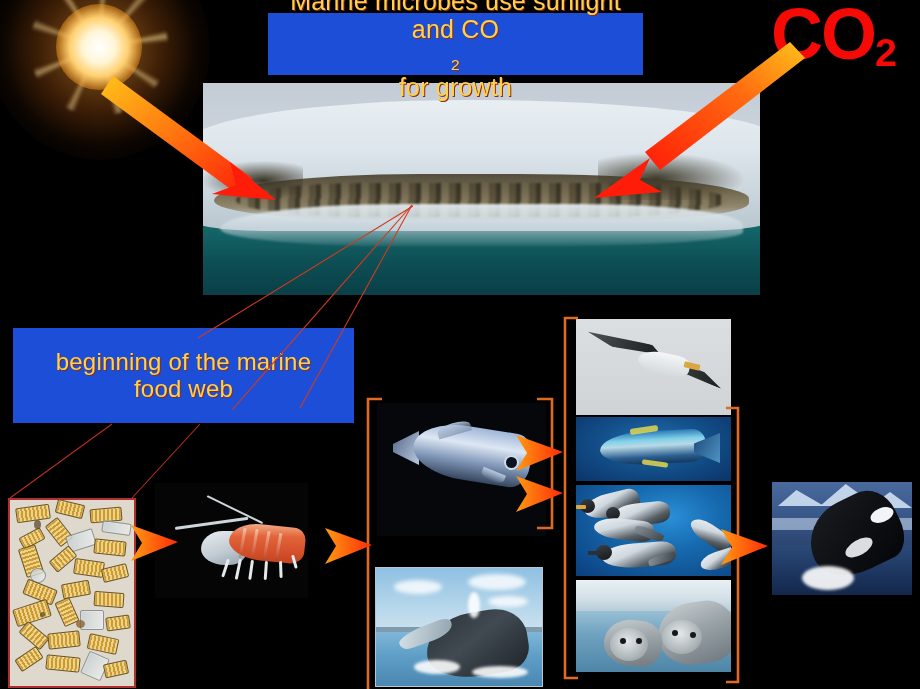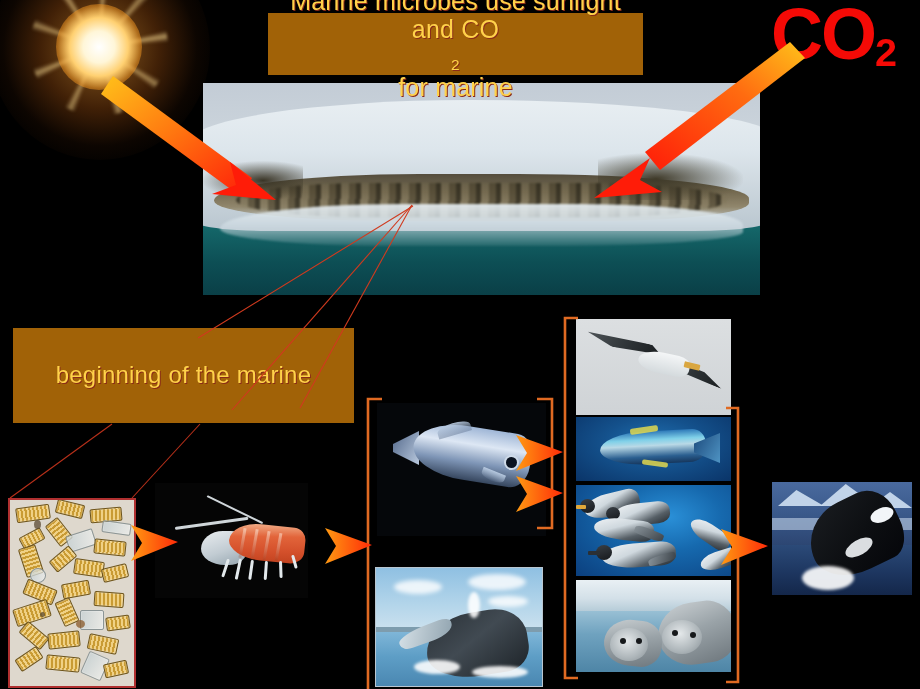--- a/index.html
+++ b/index.html
@@ -5,21 +5,21 @@
   html,body{margin:0;padding:0;background:#000;}
   body{font-family:"Liberation Sans",sans-serif;}
   #stage{position:relative;width:920px;height:689px;background:#000;overflow:hidden;}
 
   
   .sun-glow{position:absolute;border-radius:50%;pointer-events:none;}
 
   
   .caption{
     position:absolute;
-    background:#a16207;
+    background:#1d4ed8;
     color:#FFD24A;
     text-align:center;
     line-height:1.12;
     font-weight:400;
     letter-spacing:.2px;
     text-shadow:1px 1px 0 #8a2a18;
     box-sizing:border-box;
     display:flex;align-items:center;justify-content:center;
   }
   .caption span{display:block;width:100%;}
@@ -183,32 +183,33 @@
     <div class="ice-algae2"></div>
     <div class="ice-dark-l"></div>
     <div class="ice-dark-r"></div>
     <div class="ice-foam"></div>
   </div>
 
   <div class="caption" style="left:268px;top:13px;width:375px;height:62px;font-size:25px;">
     <span>
       <span>Marine microbes use sunlight</span>
       <span>
-        <span>and CO</span><sub>2</sub><span> for marine</span>
+        <span>and CO</span><sub>2</sub><span> for growth</span>
       </span>
     </span>
   </div>
 
   <div class="co2" style="left:771px;top:-2px;font-size:72px;">
     <span>CO</span><sub>2</sub>
   </div>
 
   <div class="caption" style="left:13px;top:328px;width:341px;height:95px;font-size:24px;">
     <span>
       <span>beginning of the marine</span>
+      <span>food web</span>
     </span>
   </div>
 
   <div class="photo" style="left:8px;top:498px;width:124px;height:186px;border:2px solid #B03030;">
     <div class="diatom-bg"></div>
     <div class="diatom striped" style="left:6px;top:6px;width:32px;height:13px;transform:rotate(-8deg);"></div>
     <div class="diatom striped" style="left:46px;top:2px;width:26px;height:12px;transform:rotate(14deg);"></div>
     <div class="diatom striped" style="left:80px;top:8px;width:30px;height:12px;transform:rotate(-5deg);"></div>
     <div class="diatom glassy" style="left:92px;top:22px;width:27px;height:10px;transform:rotate(8deg);"></div>
     <div class="diatom striped" style="left:36px;top:24px;width:24px;height:14px;transform:rotate(52deg);"></div>

